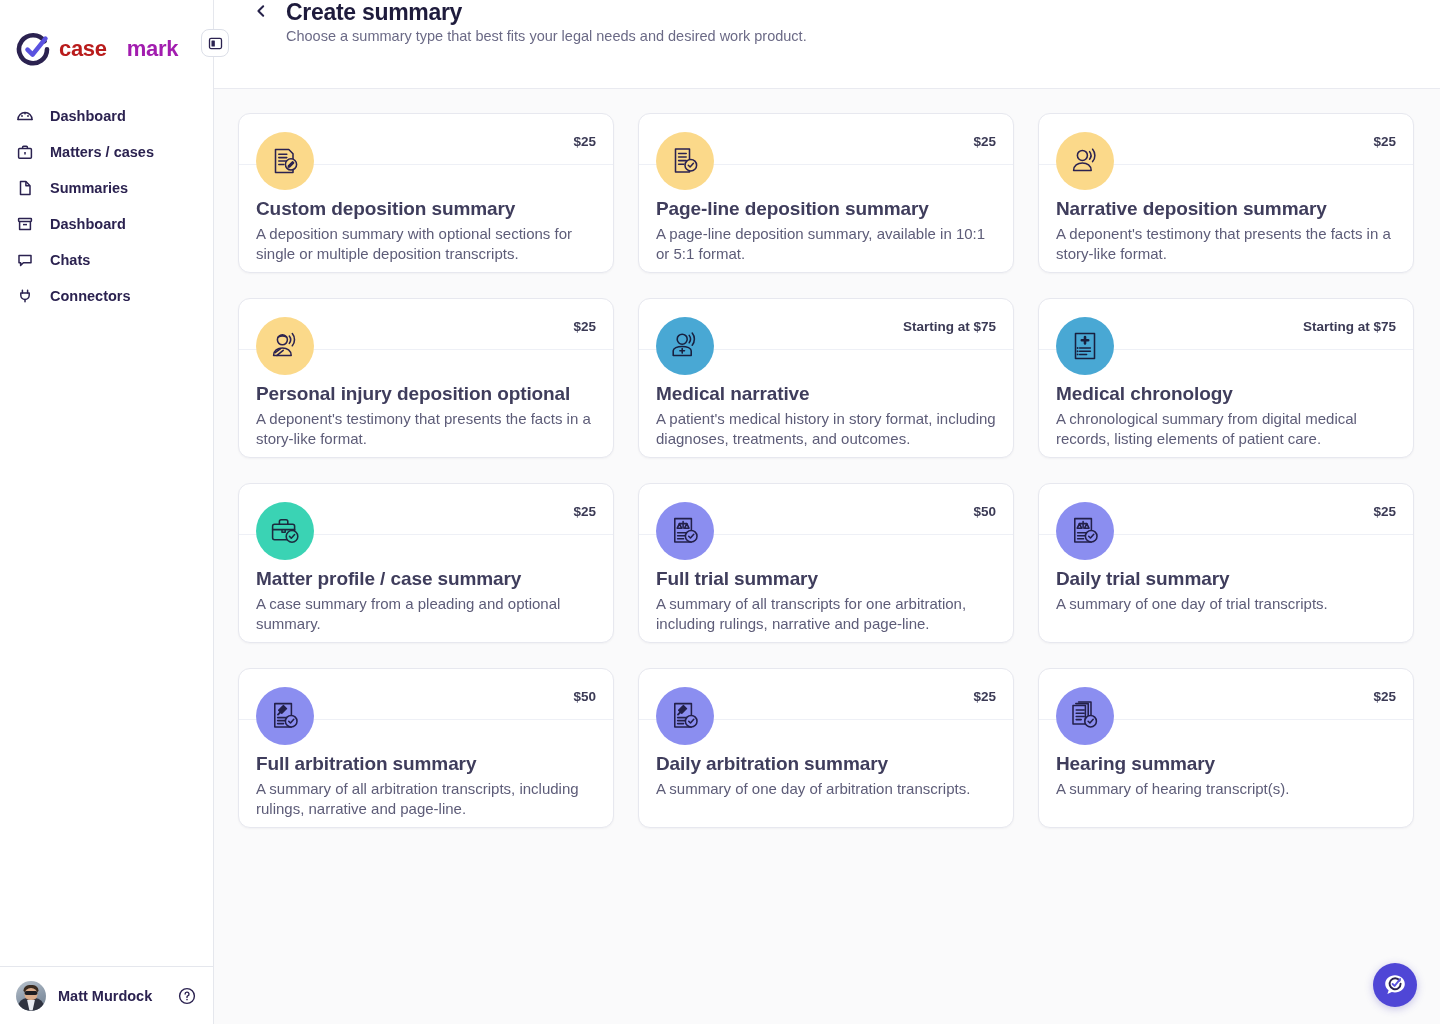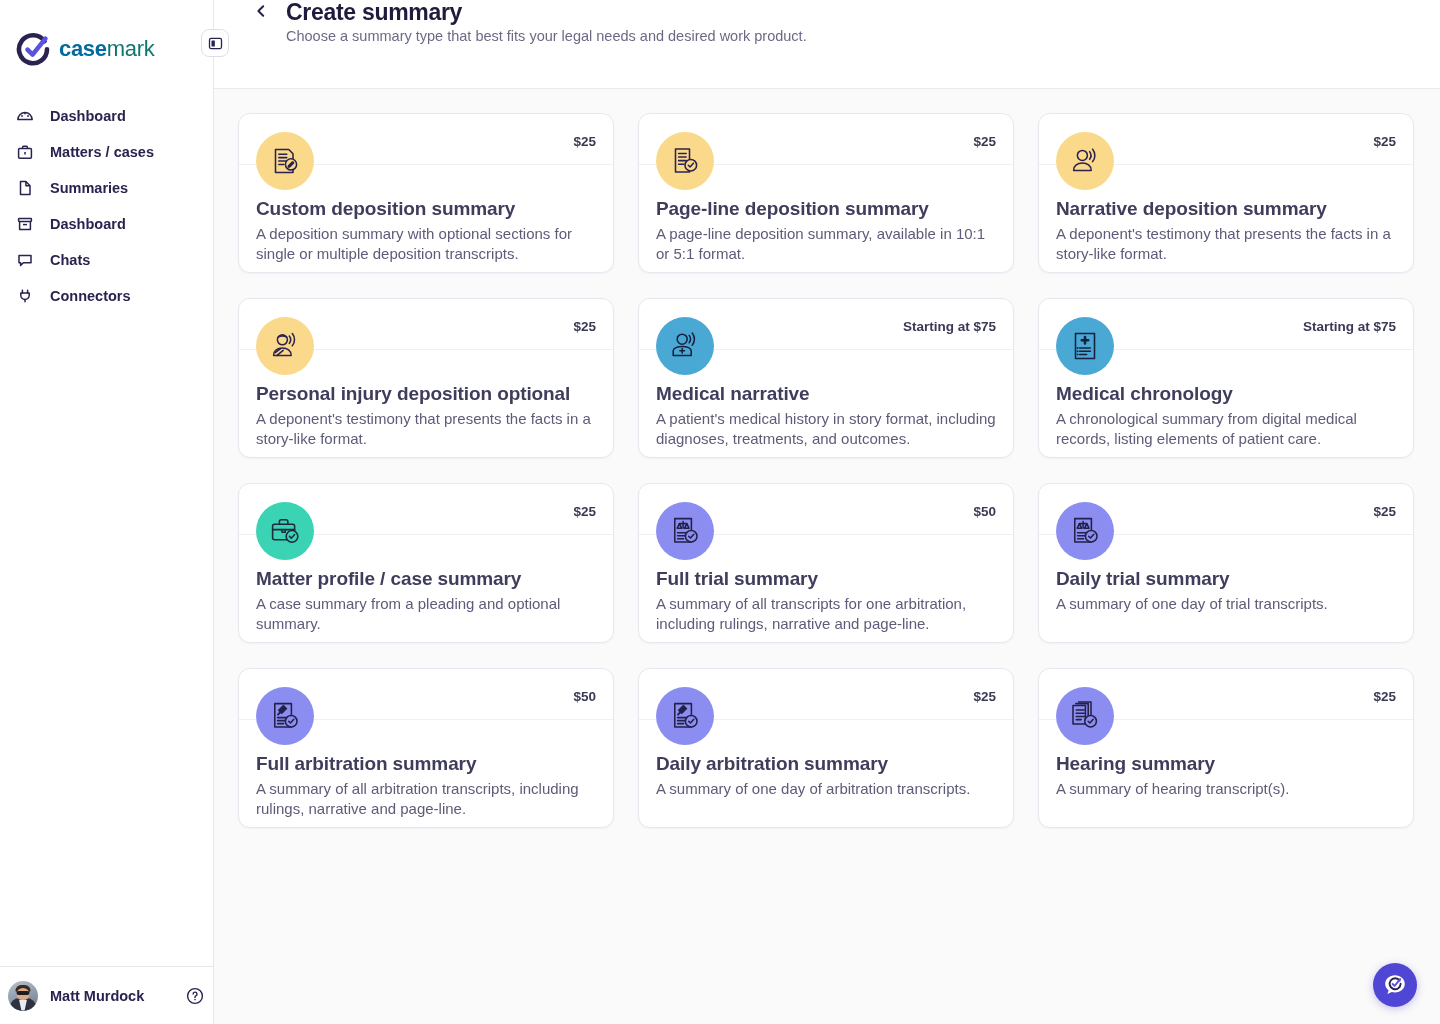--- a/index.html
+++ b/index.html
@@ -19,38 +19,38 @@
     display: flex; flex-direction: column;
     flex: 0 0 214px;
     position: relative;
   }
   .logo-wrap {
     display: flex; align-items: center; gap: 9px;
     padding: 26px 0 0 16px; height: 72px;
   }
   .logo-mark { width: 34px; height: 34px; flex: 0 0 34px; }
   .logo-text { font-size: 22px; letter-spacing: -0.3px; line-height: 1; }
-  .logo-text .b { font-weight: 700; color: #0369a1; }
-  .logo-text .l { font-weight: 400; color: #0f766e; }
+  .logo-text .b { font-weight: 700; color: #b91c1c; }
+  .logo-text .l { font-weight: 700; color: #a21caf; margin-left: 20px; }
 
   .nav { margin-top: 26px; display: flex; flex-direction: column; }
   .nav-item {
     display: flex; align-items: center; gap: 16px;
     height: 36px; padding: 0 16px;
     color: #2b2250; font-size: 14.5px; font-weight: 600;
     cursor: pointer; user-select: none;
   }
   .nav-ico { width: 18px; height: 18px; flex: 0 0 18px; display:flex; align-items:center; justify-content:center; }
   .nav-ico svg { display:block; }
 
   .sidebar-spacer { flex: 1 1 auto; }
   .user-bar {
     height: 58px; border-top: 1px solid #e5e7ed;
     display: flex; align-items: center; gap: 12px;
-    padding: 0 8px;
+    padding: 0 16px;
   }
   .avatar {
     width: 30px; height: 30px; border-radius: 50%;
     flex: 0 0 30px; overflow: hidden; position: relative;
     background: linear-gradient(160deg,#b9c3cd 0%,#8a98a8 55%,#6f7d8c 100%);
   }
   .avatar .face { position:absolute; left:50%; top:7px; transform:translateX(-50%);
     width:13px; height:12px; border-radius:50% 50% 45% 45%; background:#d9ab8a; }
   .avatar .hair { position:absolute; left:50%; top:4px; transform:translateX(-50%);
     width:15px; height:7px; border-radius:8px 8px 2px 2px; background:#3a2b20; }

